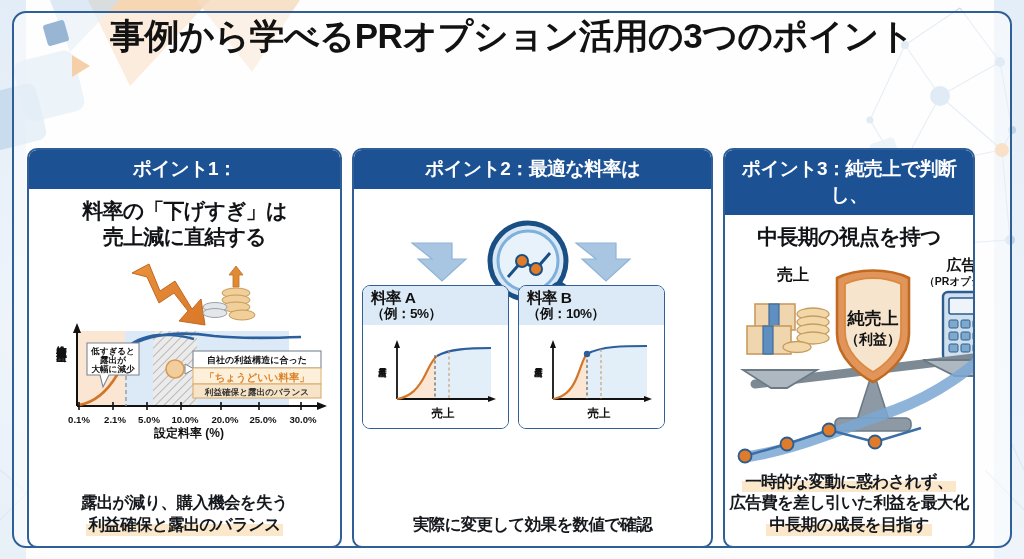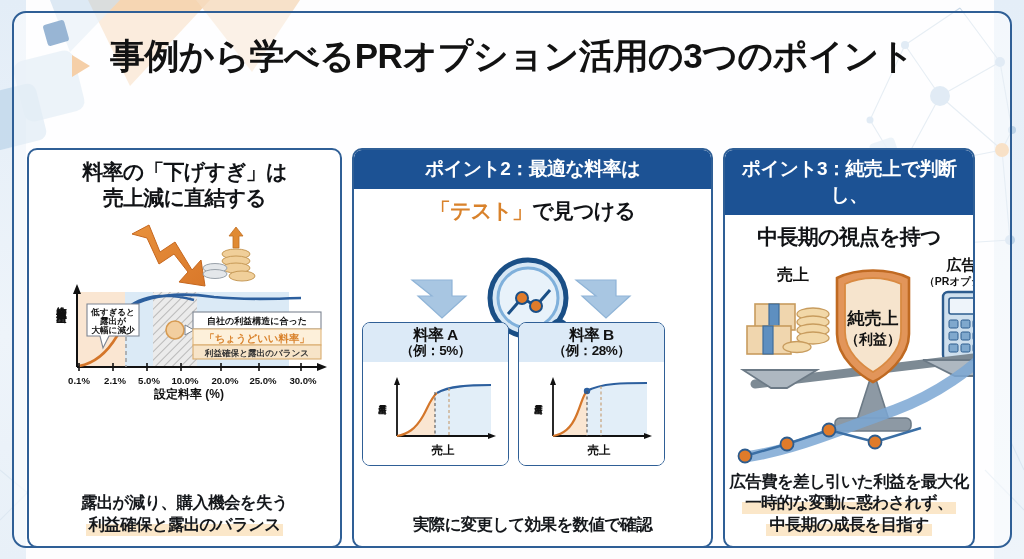--- a/index.html
+++ b/index.html
@@ -24,21 +24,21 @@
 
   
   .frame {
     position: absolute; left: 12px; top: 11px;
     width: 1000px; height: 537px;
     border: 2px solid #2f5f96; border-radius: 14px;
     background: rgba(255,255,255,0.55);
   }
 
   
-  .header { position: absolute; left: 0; top: 16px; width: 1024px; text-align: center; margin-top: 20px; }
+  .header { position: absolute; left: 0; top: 16px; width: 1024px; text-align: center; }
   .title {
     font-size: 35px; font-weight: bold; color: #121212;
     letter-spacing: -0.5px; line-height: 1.16;
   }
   .subtitle {
     margin-top: 13px; font-size: 21px; font-weight: bold;
     color: #14181d; letter-spacing: -0.4px;
   }
 
   
@@ -83,21 +83,21 @@
   .chart-svg { display: block; }
 
   
   .cards { position: absolute; left: 8px; top: 96px; width: 304px;
            display: flex; gap: 9px; }
   .card {
     width: 147px; border: 1.6px solid #2f5f96; border-radius: 8px;
     background: #fff; overflow: hidden;
   }
   .card-head {
-    background: #dceaf7; text-align: center; padding: 3px 0 4px;
+    background: #dceaf7; text-align: left; padding: 3px 8px 4px;
     font-size: 15.5px; font-weight: bold; color: #111; line-height: 1.12;
     letter-spacing: -0.5px;
   }
   .card-head .small { font-size: 13.5px; display: block; }
   .card-body { background: #fff; padding: 2px 0 1px; }
 
   .mag-wrap { position: absolute; left: 50%; top: 28px; transform: translateX(-50%); }
   .arrows { position: absolute; left: 0; top: 52px; width: 320px; }
 </style>
 </head>
@@ -145,20 +145,21 @@
 
 <div class="frame"></div>
 
 <div class="header">
   <div class="title">事例から学べるPRオプション活用の3つのポイント</div>
 </div>
 
 <div class="panels">
 
   <div class="panel p1">
+    <div class="panel-head">ポイント1：</div>
     <div class="panel-sub">
       <span>料率の「下げすぎ」は</span><br>
       <span>売上減に直結する</span>
     </div>
     <div class="panel-body">
       <svg class="chart-svg" width="311" height="190" viewBox="0 0 311 190">
         <defs>
           <pattern id="hatch" width="6" height="6" patternTransform="rotate(45)" patternUnits="userSpaceOnUse">
             <rect width="6" height="6" fill="#ebebeb"></rect>
             <line x1="0" y1="0" x2="0" y2="6" stroke="#b9b9b9" stroke-width="2"></line>
@@ -244,23 +245,20 @@
     <div class="panel-foot">
       <div>露出が減り、購入機会を失う</div>
       <div>
         <span class="hl">利益確保と露出のバランス</span>
       </div>
     </div>
   </div>
 
   <div class="panel p2">
     <div class="panel-head">ポイント2：最適な料率は</div>
-    <div class="panel-sub">
-      <span class="accent">「テスト」</span><span>で見つける</span>
-    </div>
     <div class="panel-body">
 
       <svg class="arrows" width="316" height="60" viewBox="0 0 316 60">
         <path d="M56,2 h40 v16 h14 l-24,22 l-24,-22 h14 z" fill="#a8c6e2" stroke="#8fb4d7" stroke-width="1.2"></path>
         <path d="M220,2 h40 v16 h14 l-24,22 l-24,-22 h14 z" fill="#a8c6e2" stroke="#8fb4d7" stroke-width="1.2"></path>
       </svg>
 
       <svg class="mag-wrap" width="110" height="106" viewBox="0 0 110 106">
         <circle cx="50" cy="44" r="38" fill="#d8e8f5" stroke="#1a4f86" stroke-width="5"></circle>
         <circle cx="50" cy="44" r="30" fill="#e8f2fa" stroke="#7fb0db" stroke-width="3"></circle>
@@ -291,21 +289,21 @@
               <line x1="86" y1="24" x2="86" y2="72" stroke="#c59b6c" stroke-width="1.1" stroke-dasharray="3 2.5"></line>
               <text x="20" y="34" font-size="8.5" font-weight="bold" fill="#111" writing-mode="tb" font-family="Liberation Sans, sans-serif" letter-spacing="0.6">露出量</text>
               <text x="80" y="90" font-size="11.5" font-weight="bold" fill="#111" text-anchor="middle" font-family="Liberation Sans, sans-serif">売上</text>
             </svg>
           </div>
         </div>
 
         <div class="card">
           <div class="card-head">
             <span>料率 B</span>
-            <span class="small">（例：28%）</span>
+            <span class="small">（例：10%）</span>
           </div>
           <div class="card-body">
             <svg width="143" height="96" viewBox="0 0 143 96">
               <path d="M34,72 C44,70 52,65 58,50 C63,38 66,30 72,26 C88,19 110,20 128,20 L128,72 Z" fill="#dbeaf6" opacity="0.8"></path>
               <path d="M34,72 C44,70 52,65 58,50 C63,38 64,31 68,27 L68,72 Z" fill="#fae6d2"></path>
               <line x1="34" y1="72" x2="34" y2="18" stroke="#111" stroke-width="1.8"></line>
               <polygon points="34,13 31,21 37,21" fill="#111"></polygon>
               <line x1="34" y1="72" x2="128" y2="72" stroke="#111" stroke-width="1.8"></line>
               <polygon points="133,72 125,69 125,75" fill="#111"></polygon>
               <path d="M34,72 C44,70 52,65 58,50 C63,38 64,31 68,27" fill="none" stroke="#d4762a" stroke-width="2.2"></path>
@@ -388,23 +386,23 @@
           <polygon points="286,72 268,82 290,96" fill="#7ba7d4"></polygon>
           <path d="M20,204 L62,192 L104,178 L150,190 L196,176" fill="none" stroke="#3b6fa5" stroke-width="2.4"></path>
           <circle cx="20" cy="204" r="6.5" fill="#e07b2a" stroke="#2d5c8e" stroke-width="1.8"></circle>
           <circle cx="62" cy="192" r="6.5" fill="#e07b2a" stroke="#2d5c8e" stroke-width="1.8"></circle>
           <circle cx="104" cy="178" r="6.5" fill="#e07b2a" stroke="#2d5c8e" stroke-width="1.8"></circle>
           <circle cx="150" cy="190" r="6.5" fill="#e07b2a" stroke="#2d5c8e" stroke-width="1.8"></circle>
         </g>
       </svg>
     </div>
     <div class="panel-foot">
-      <div>広告費を差し引いた利益を最大化</div>
       <div>
         <span class="hl">一時的な変動に惑わされず、</span>
       </div>
+      <div>広告費を差し引いた利益を最大化</div>
       <div>
         <span class="hl">中長期の成長を目指す</span>
       </div>
     </div>
   </div>
 
 </div>
 
 </body></html>

